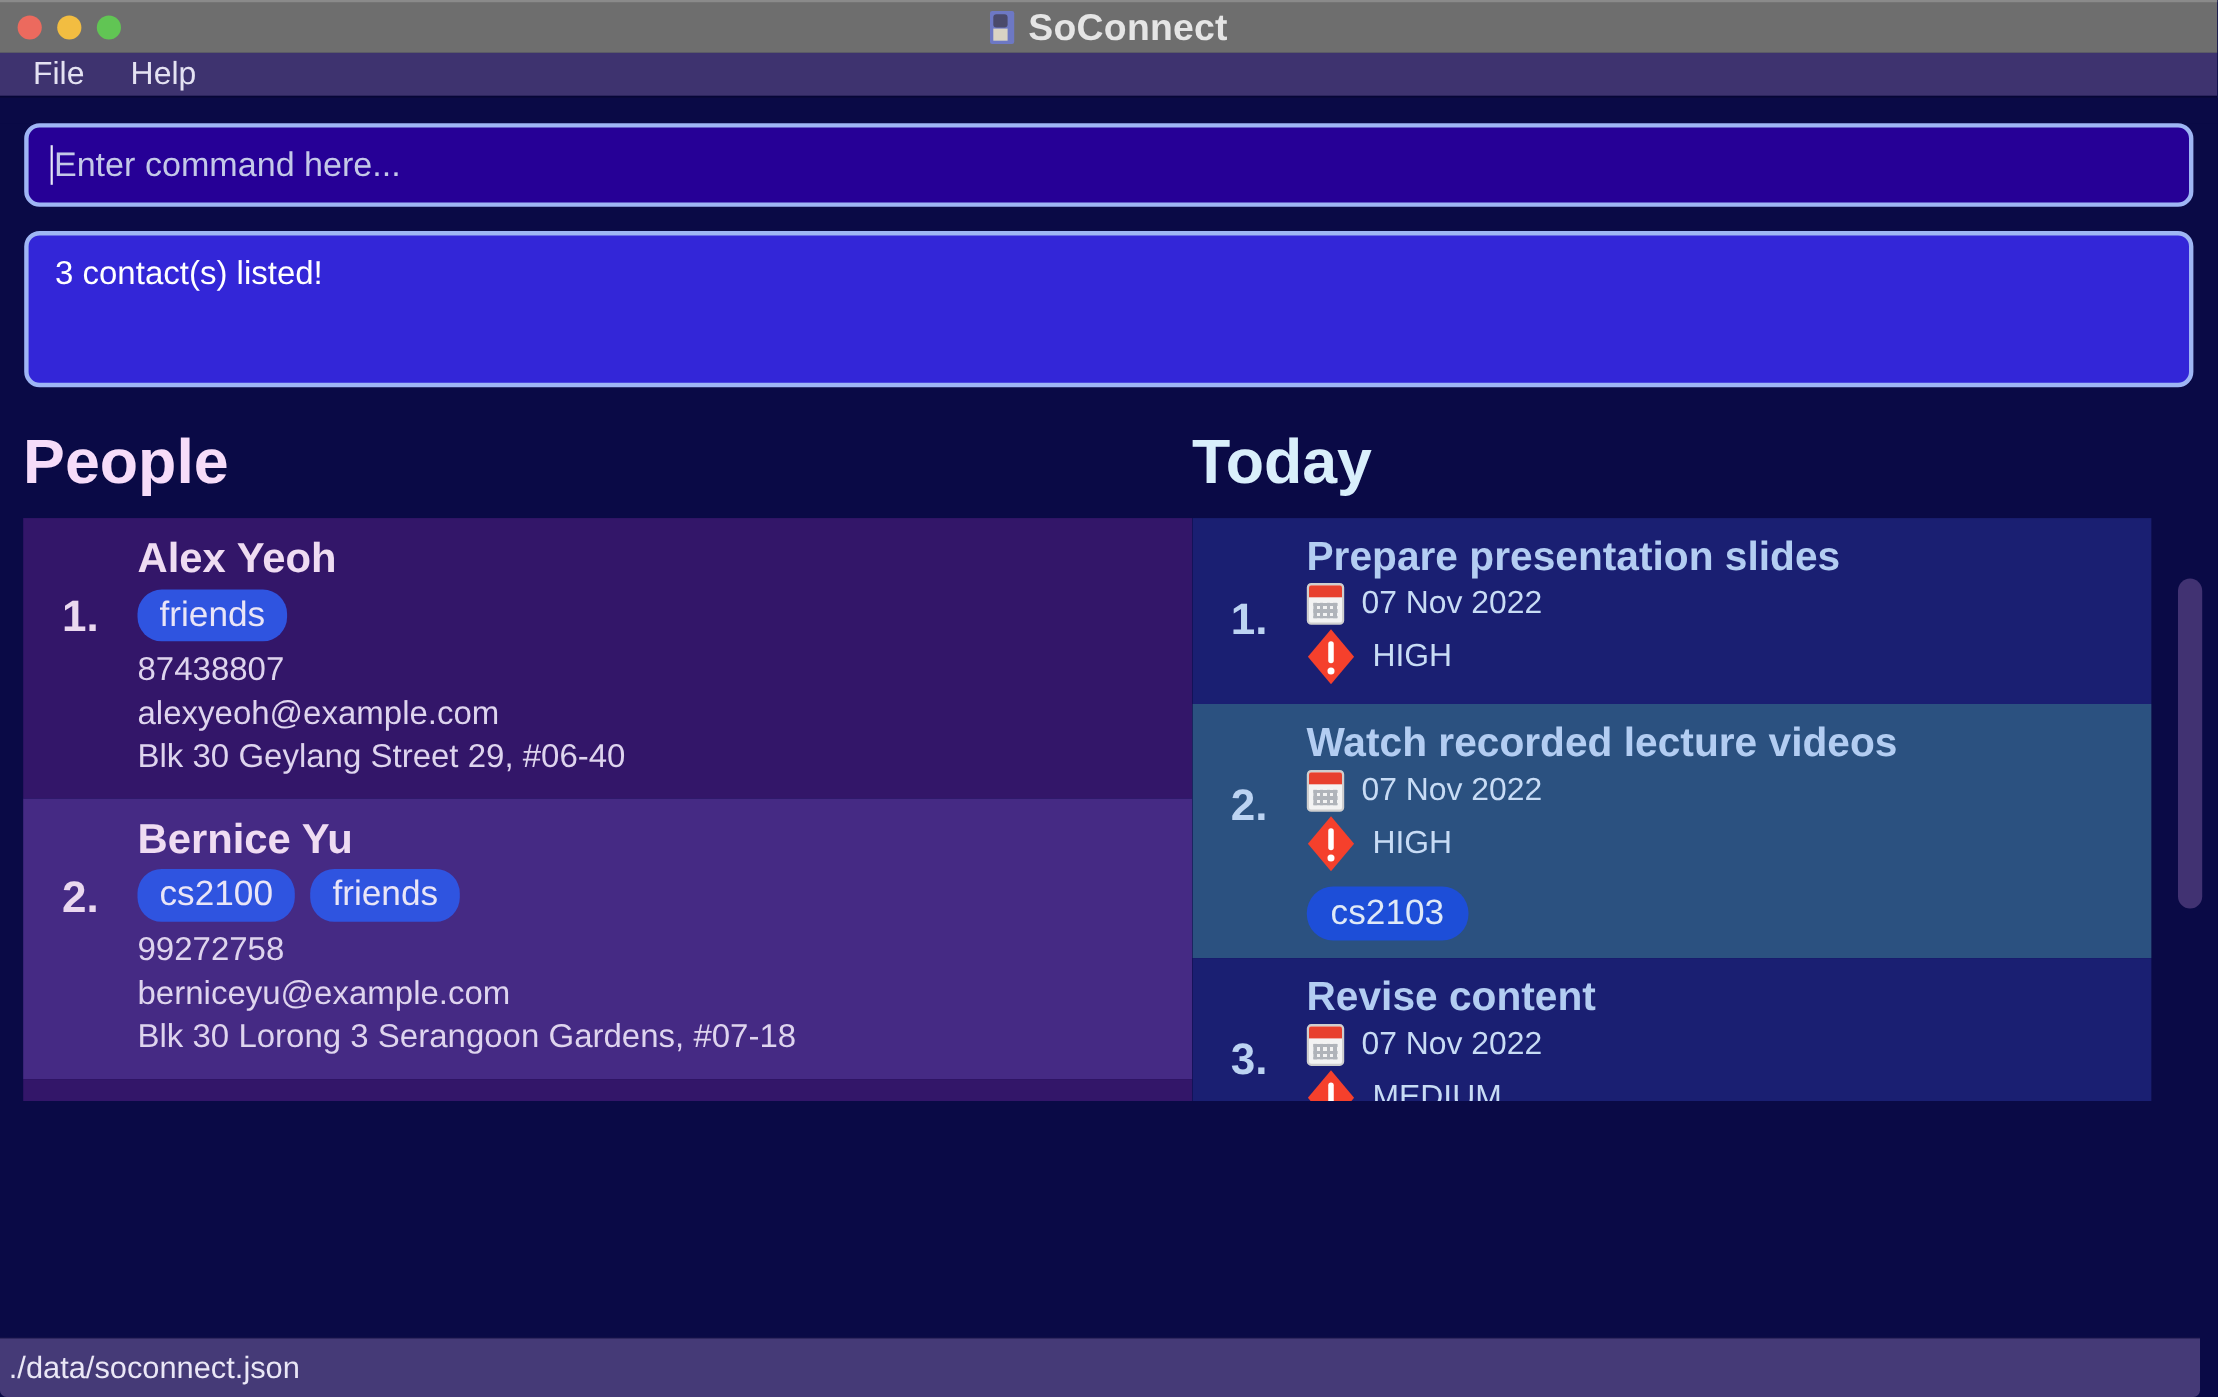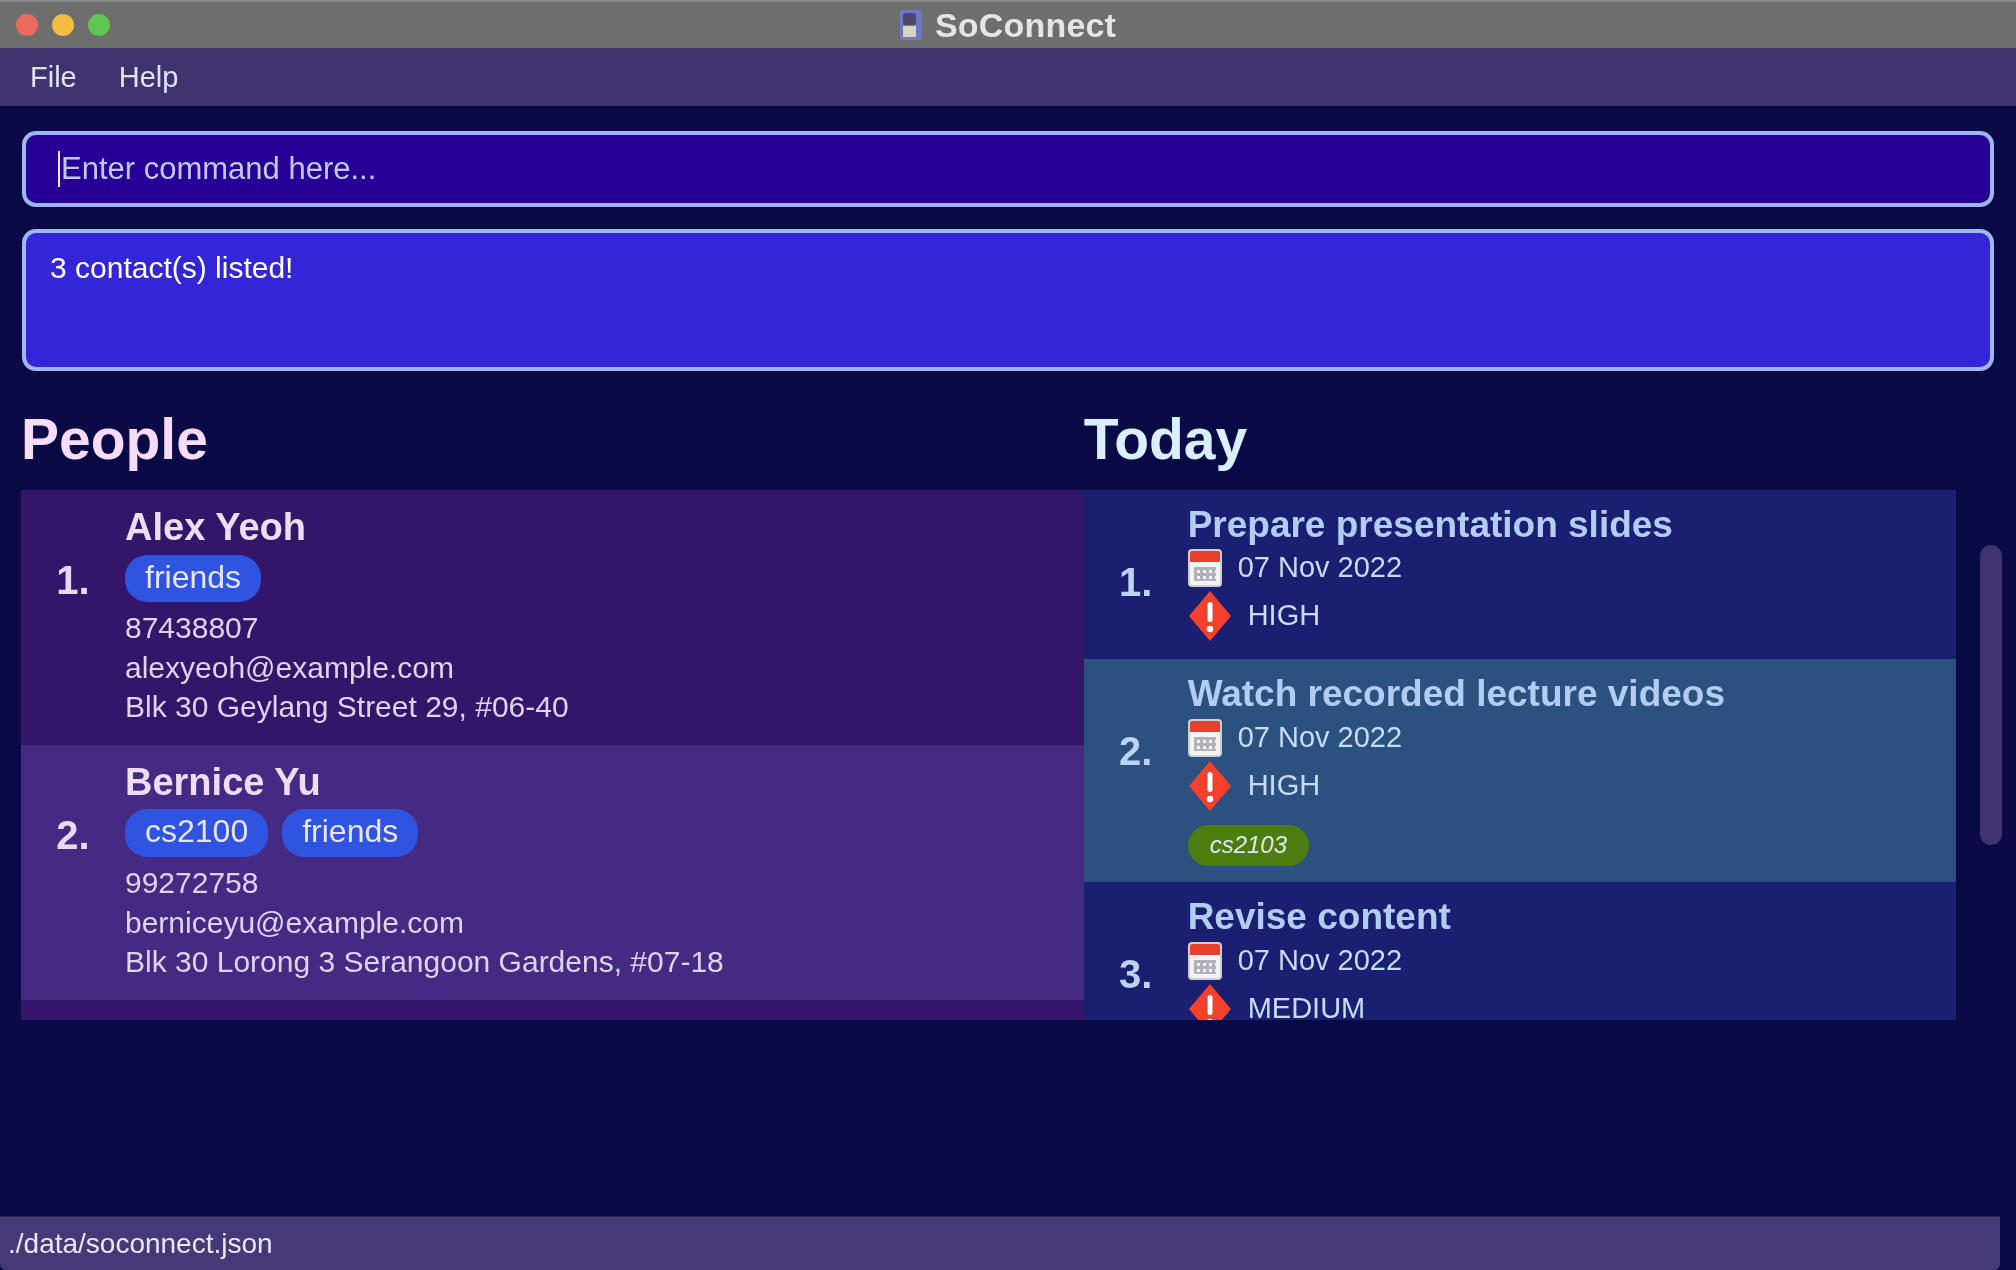--- a/index.html
+++ b/index.html
@@ -68,21 +68,21 @@
   .appicon::after {
     content: "";
     position: absolute;
     left: 3px; bottom: 3px;
     width: 13px; height: 11px;
     background: #d9d3c4;
   }
 
   
   .menubar {
-    height: 60px;
+    height: 41px;
     background: #3e336f;
     display: flex;
     align-items: center;
     padding-left: 30px;
     gap: 42px;
     border-bottom: 2px solid #060637;
   }
   .menu-item {
     color: #e4e2f2;
     font-size: 29px;
@@ -99,21 +99,21 @@
 
   
   .command-box {
     margin: 23px 22px 0 22px;
     height: 76px;
     background: #260096;
     border: 4px solid #9fb6f5;
     border-radius: 14px;
     display: flex;
     align-items: center;
-    padding-left: 32px;
+    padding-left: 20px;
   }
   .caret {
     width: 2px;
     height: 36px;
     background: #e8e8f8;
     margin-right: 1px;
   }
   .command-placeholder {
     color: #c4c8e8;
     font-size: 31px;
@@ -269,27 +269,26 @@
   }
   .excl-icon {
     width: 44px; height: 54px;
     flex: 0 0 44px;
     position: relative;
   }
   .excl-icon svg { display: block; }
 
   .task-tags { display: flex; gap: 16px; margin-top: 12px; flex-wrap: wrap; }
   .task-tag {
-    background: #4d7c0f;
+    background: #1d4ed8;
     color: #dfe9f7;
-    font-size: 24px;
+    font-size: 32px;
     border-radius: 24px;
     padding: 7px 22px 9px 22px;
     line-height: 1.05;
-    font-style: italic;
   }
 
   
   .scrollbar {
     position: absolute;
     right: 14px;
     top: 120px;
     width: 22px;
     height: 530px;
     background: transparent;

